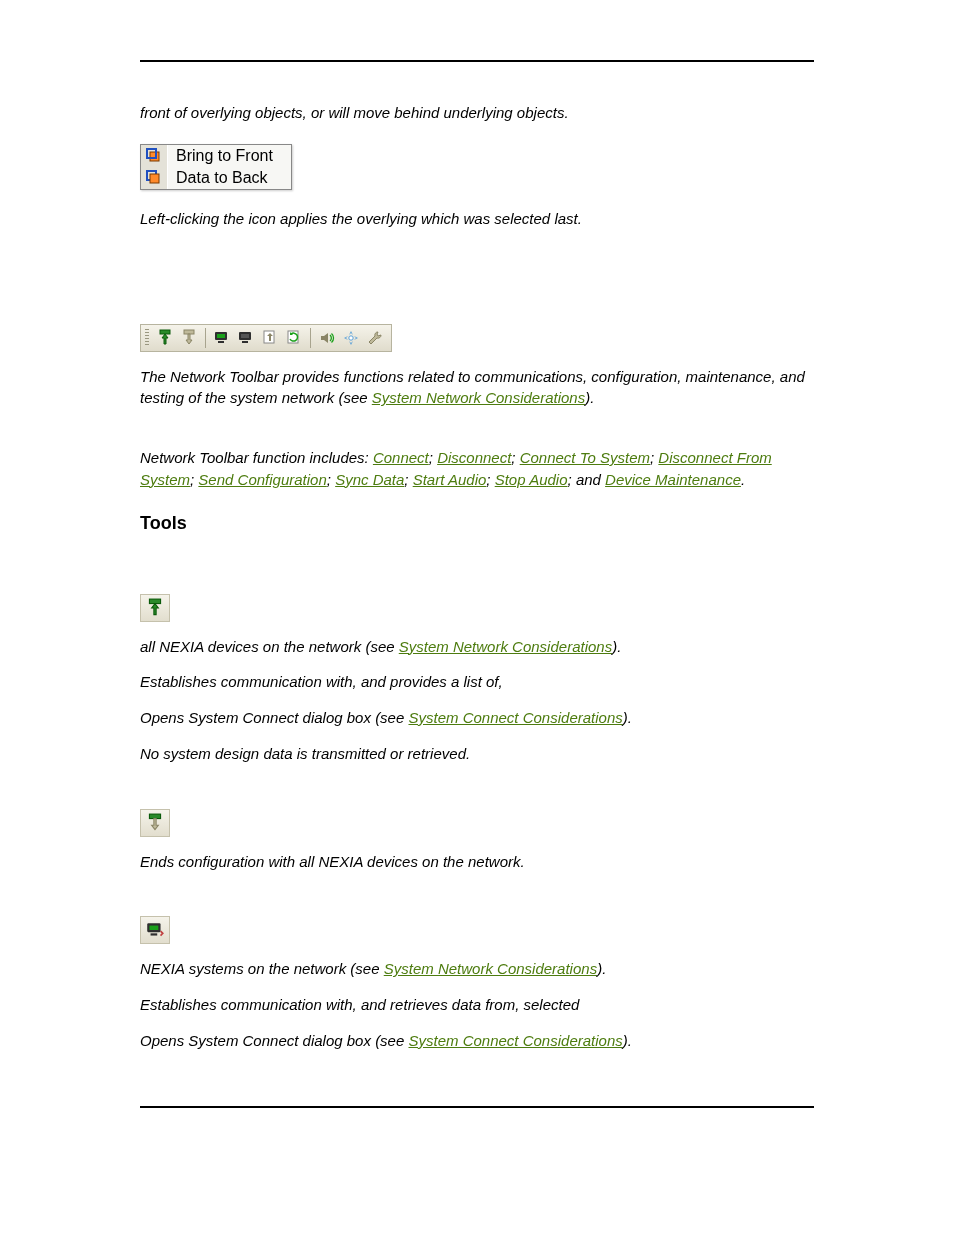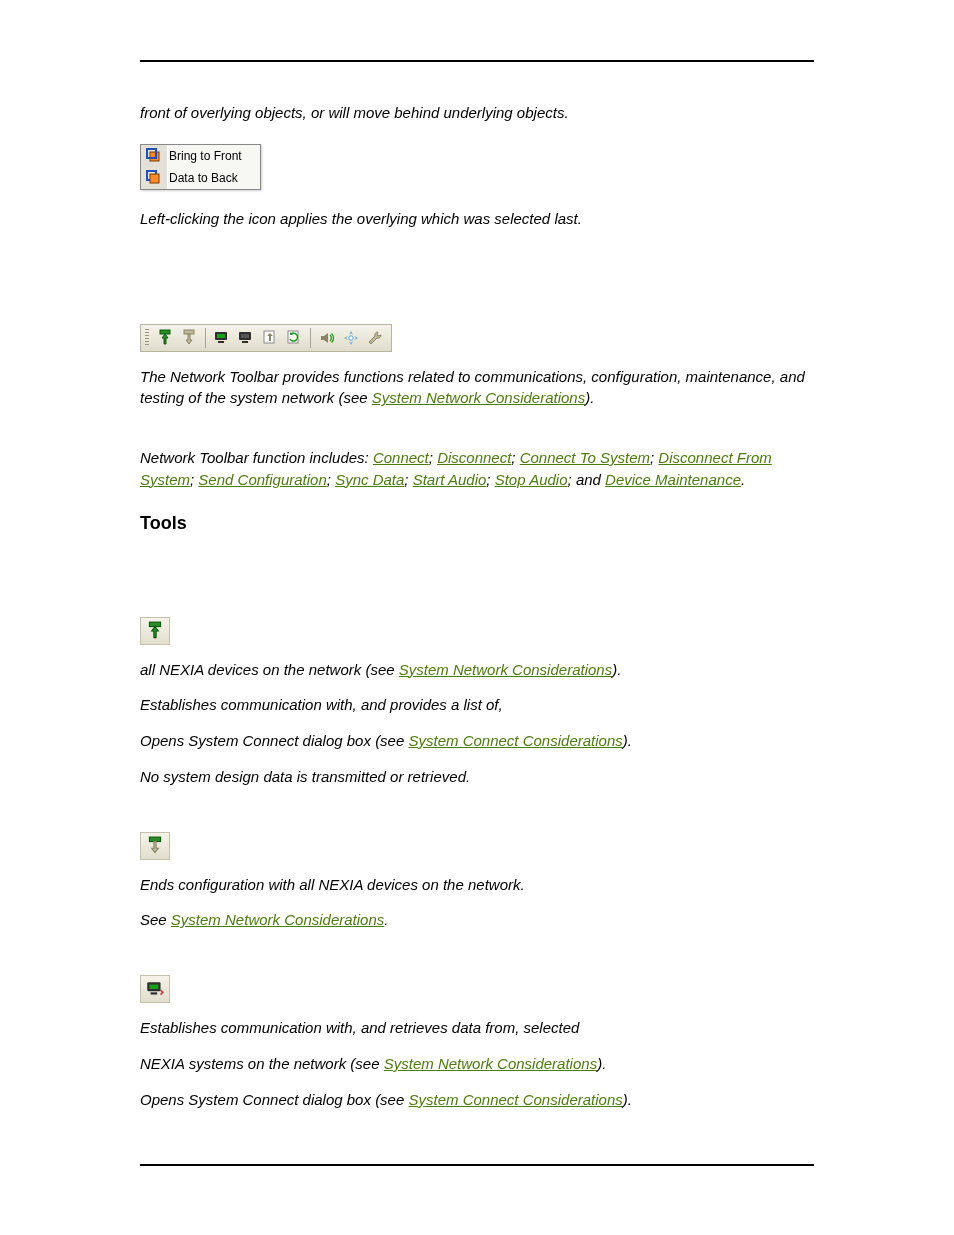--- a/index.html
+++ b/index.html
@@ -28,21 +28,21 @@
     line-height: 1.45;
     font-style: italic;
   }
   a {
     color: #4d7c0f;
     text-decoration: underline;
   }
   h3.tools {
     font-size: 18px;
     font-weight: bold;
-    margin: 22px 0 33px 0;
+    margin: 22px 0 10px 0;
   }
   .dropdown-menu {
     display: inline-block;
     border: 1px solid #888;
     background: #f7f7f4;
     box-shadow: 1px 1px 2px rgba(0,0,0,.2);
     margin: 6px 0 18px 0;
   }
   .dropdown-menu .row {
     display: flex;
@@ -53,22 +53,22 @@
   .dropdown-menu .row .iconcell {
     width: 26px;
     height: 22px;
     display: flex;
     align-items: center;
     justify-content: center;
     background: #e4e2d8;
     border-right: 1px solid #ffffff;
   }
   .dropdown-menu .row .lbl {
-    padding-left: 1px;
-    font-size: 12px;
+    padding-left: 8px;
+    font-size: 16px;
     font-family: Tahoma, Arial, sans-serif;
     color: #000;
   }
   .toolbar-strip {
     display: inline-flex;
     align-items: center;
     height: 26px;
     background: linear-gradient(#f5f3ea, #e0dccc);
     border: 1px solid #b7b49f;
     padding: 0 4px;
@@ -234,36 +234,33 @@
     <p>No system design data is transmitted or retrieved.</p>
 
     
     <div class="icon-box">
       <svg width="20" height="20" viewBox="0 0 18 18">
         <rect x="4" y="1" width="10" height="4" fill="#2a8a2a" stroke="#0a5a0a"></rect>
         <path d="M9 15 L6 11 L8 11 L8 5 L10 5 L10 11 L12 11 Z" fill="#bfb99a" stroke="#8a8566"></path>
       </svg>
     </div>
     <p>Ends configuration with all NEXIA devices on the network.</p>
-    <p>
-      <span>See </span><a href="#">System Network Considerations</a><span>.</span>
-    </p>
 
     
     <div class="icon-box">
       <svg width="20" height="20" viewBox="0 0 18 18">
         <rect x="2" y="3" width="12" height="8" rx="1" fill="#2f2f2f"></rect>
         <rect x="4" y="5" width="8" height="4" fill="#1aa01a"></rect>
         <rect x="5" y="12" width="6" height="2" fill="#2f2f2f"></rect>
         <path d="M14 10 L16 12 L14 14" fill="none" stroke="#c04040" stroke-width="1.5"></path>
       </svg>
     </div>
+    <p>
+      <span>NEXIA systems on the network (see </span><a href="#">System Network Considerations</a><span>).</span>
+    </p>
     <p>Establishes communication with, and retrieves data from, selected</p>
-    <p>
-      <span>NEXIA systems on the network (see </span><a href="#">System Network Considerations</a><span>).</span>
-    </p>
     <p>
       <span>Opens System Connect dialog box (see </span><a href="#">System Connect Considerations</a><span>).</span>
     </p>
 
   </div>
   <hr class="rule">
 </div>
 
 </body></html>

